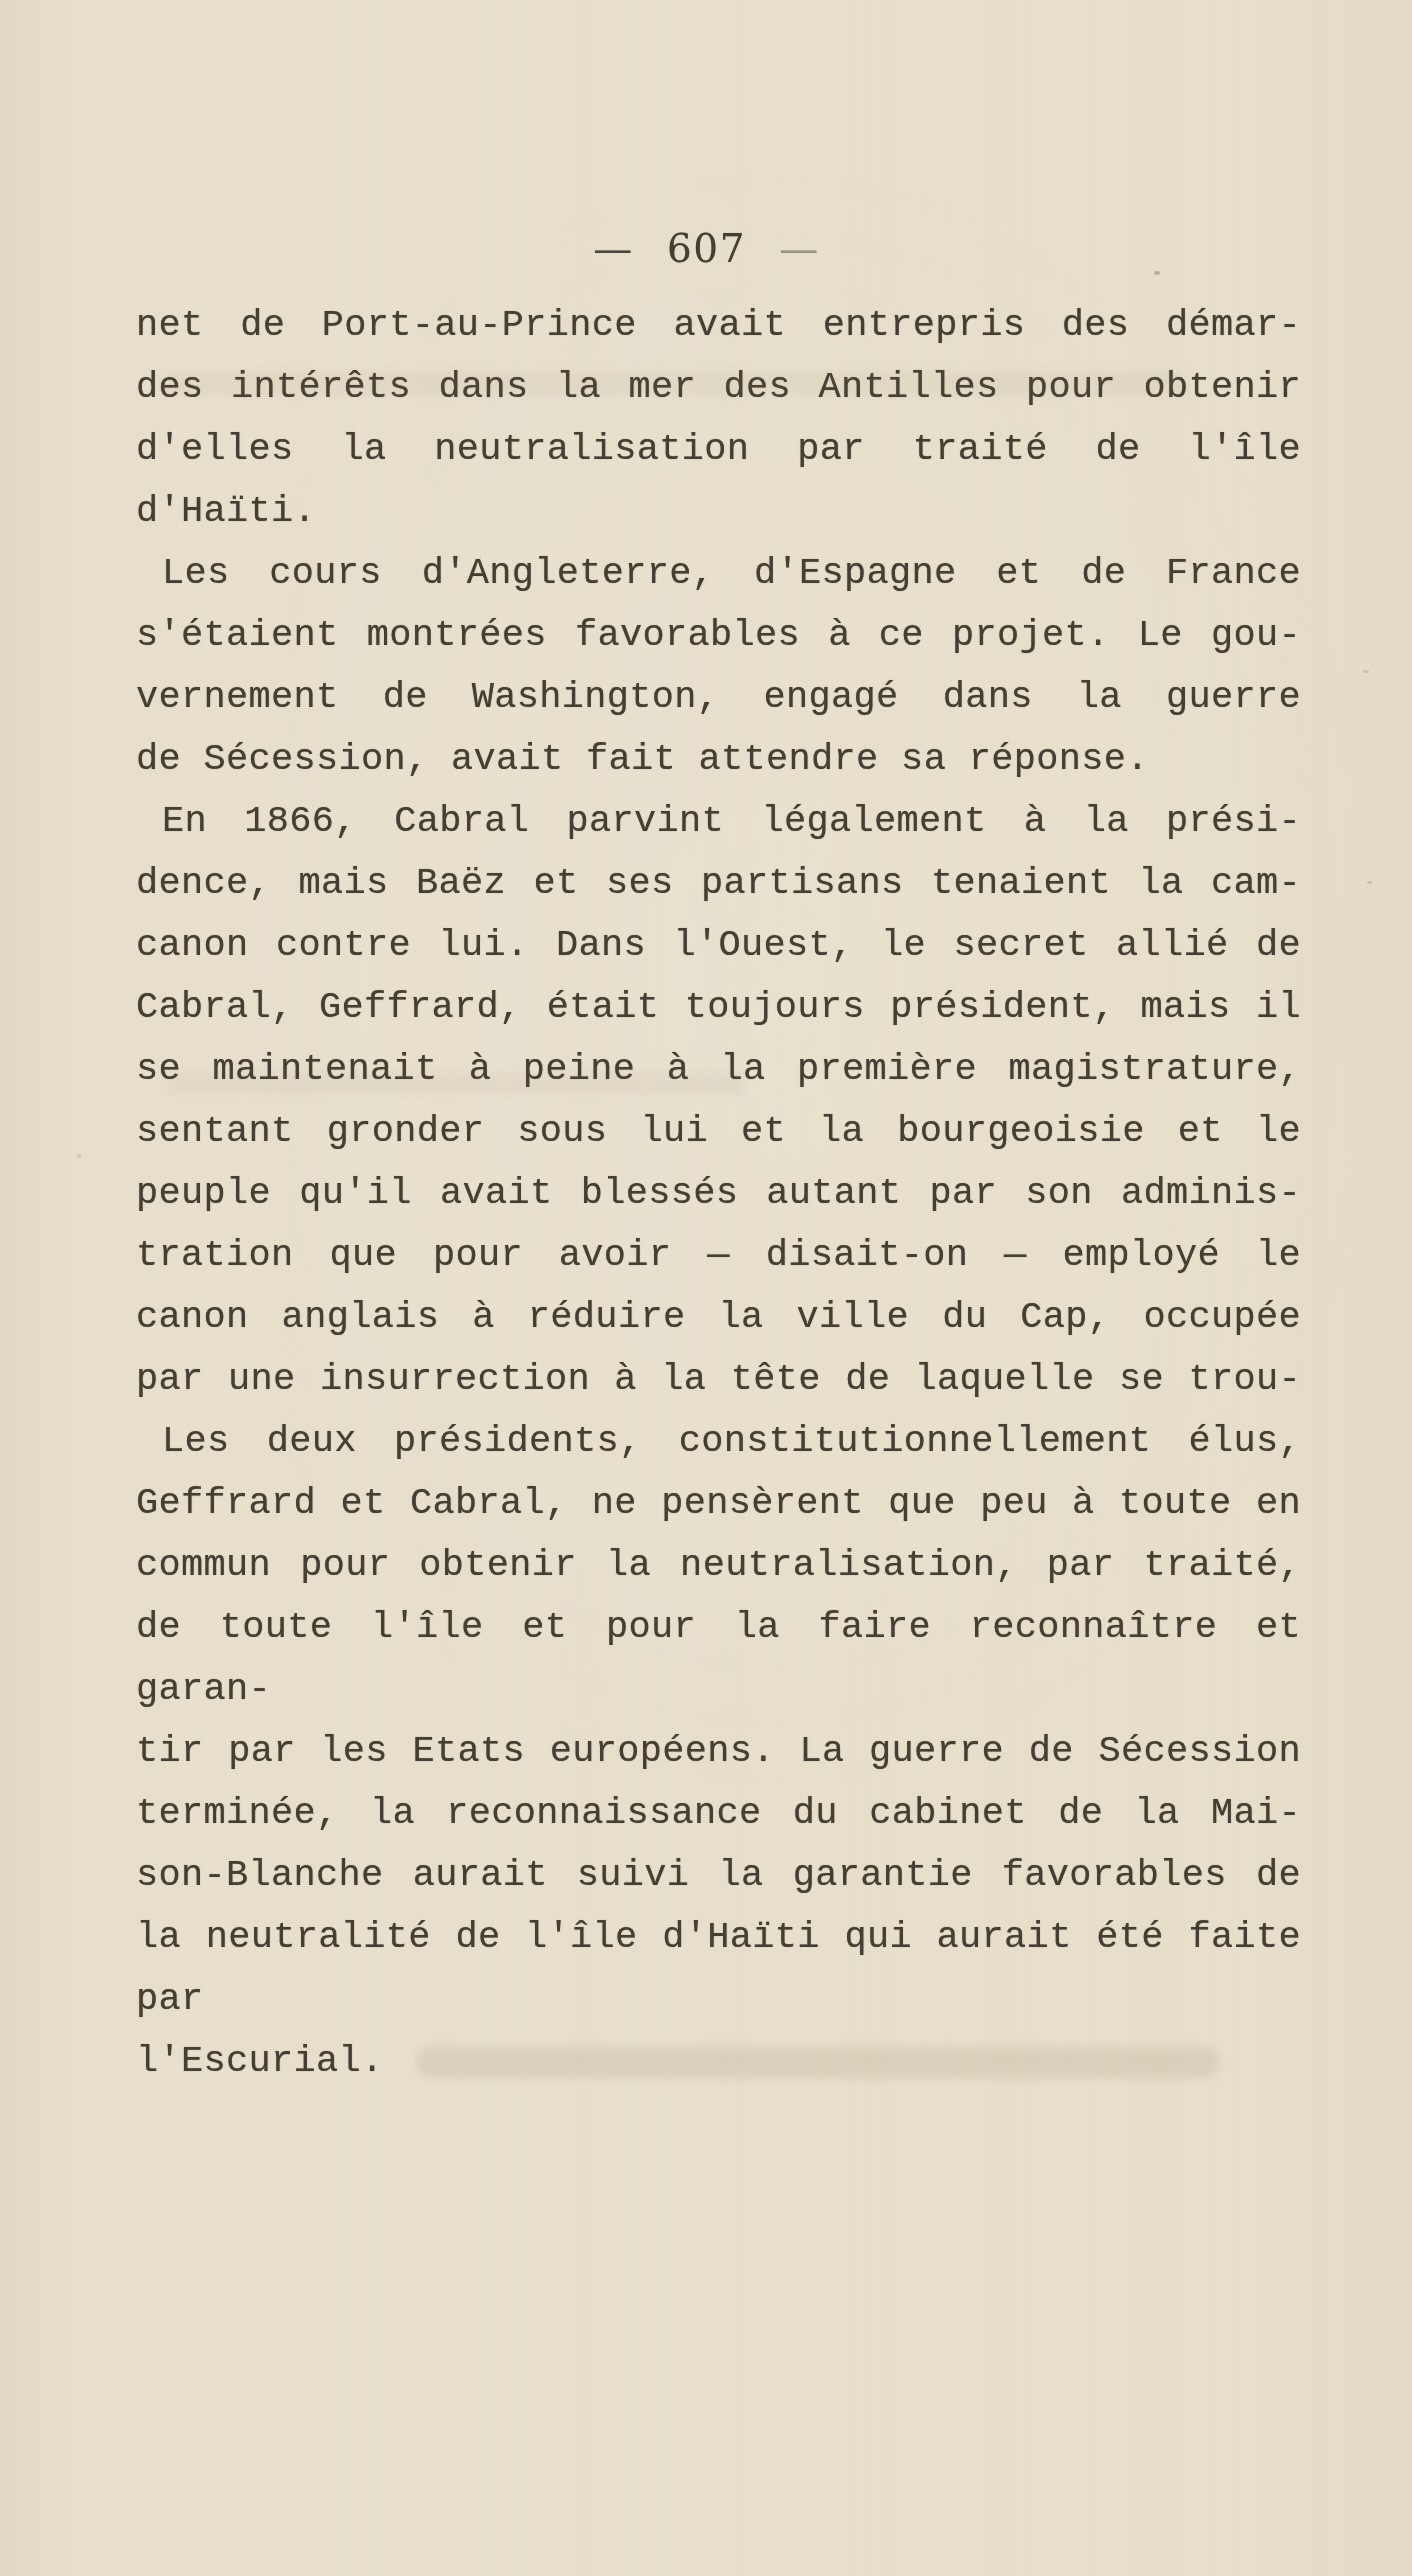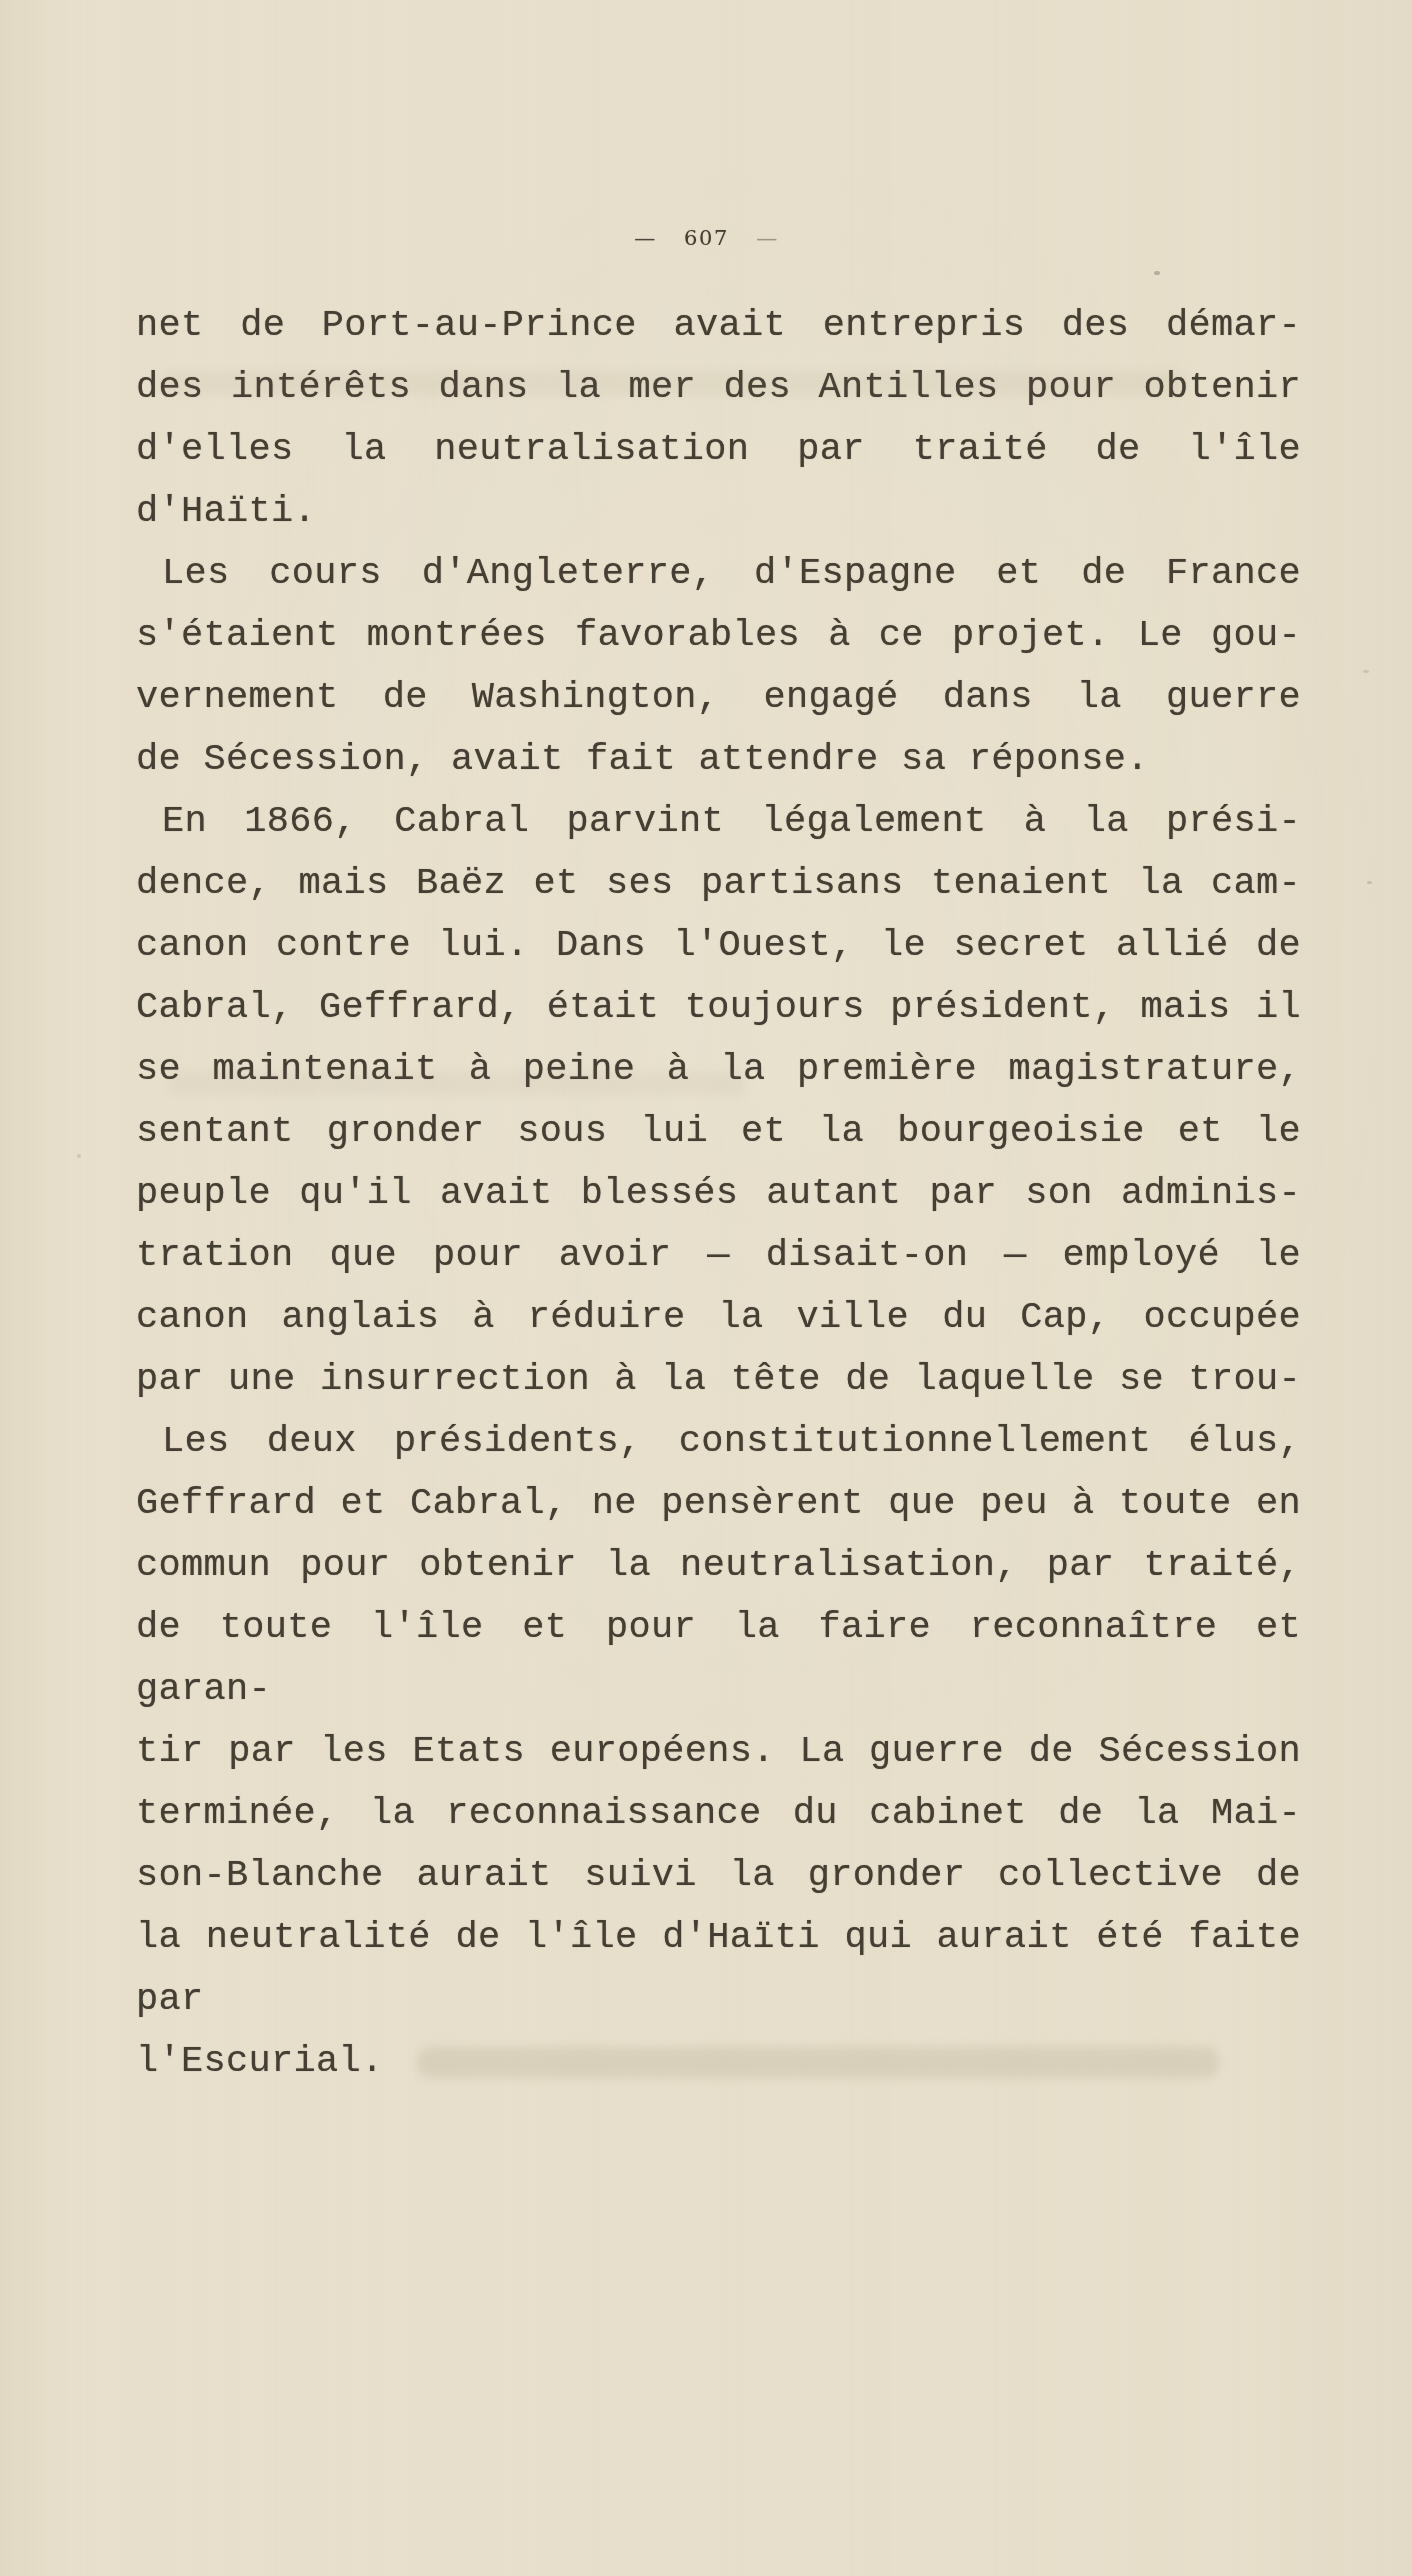--- a/index.html
+++ b/index.html
@@ -21,21 +21,21 @@
   .page-scan {
     position: absolute;
     inset: 0;
   }
   .page-header {
     position: absolute;
     top: 226px;
     left: 0;
     width: 1413px;
     text-align: center;
-    font-size: 21px;
+    font-size: 39px;
     color: #4d463b;
     letter-spacing: 1.6px;
     word-spacing: 19px;
     text-shadow: 0 0 0.8px rgba(70,60,48,0.45);
   }
   .page-header .dash-left { color: #4d463b; }
   .page-header .page-num { color: #453e33; }
   .page-header .dash-right { color: #6e6656; opacity: 0.6; }
 
   .text-block {
@@ -110,21 +110,21 @@
       <div class="line just">peuple qu'il avait blessés autant par son adminis-</div>
       <div class="line just">tration que pour avoir — disait-on — employé le</div>
       <div class="line just">canon anglais à réduire la ville du Cap, occupée</div>
       <div class="line just">par une insurrection à la tête de laquelle se trou-</div>
       <div class="line indent just">Les deux présidents, constitutionnellement élus,</div>
       <div class="line just">Geffrard et Cabral, ne pensèrent que peu à toute en</div>
       <div class="line just">commun pour obtenir la neutralisation, par traité,</div>
       <div class="line just">de toute l'île et pour la faire reconnaître et garan-</div>
       <div class="line just">tir par les Etats européens. La guerre de Sécession</div>
       <div class="line just">terminée, la reconnaissance du cabinet de la Mai-</div>
-      <div class="line just">son-Blanche aurait suivi la gronder collective de</div>
+      <div class="line just">son-Blanche aurait suivi la garantie favorables de</div>
       <div class="line just">la neutralité de l'île d'Haïti qui aurait été faite par</div>
       <div class="line">l'Escurial.</div>
     </div>
 
   <div class="bleed bleed-1"></div>
   <div class="bleed bleed-2"></div>
   <div class="bleed bleed-3"></div>
 
   <div class="speck speck-1"></div>
   <div class="speck speck-2"></div>

